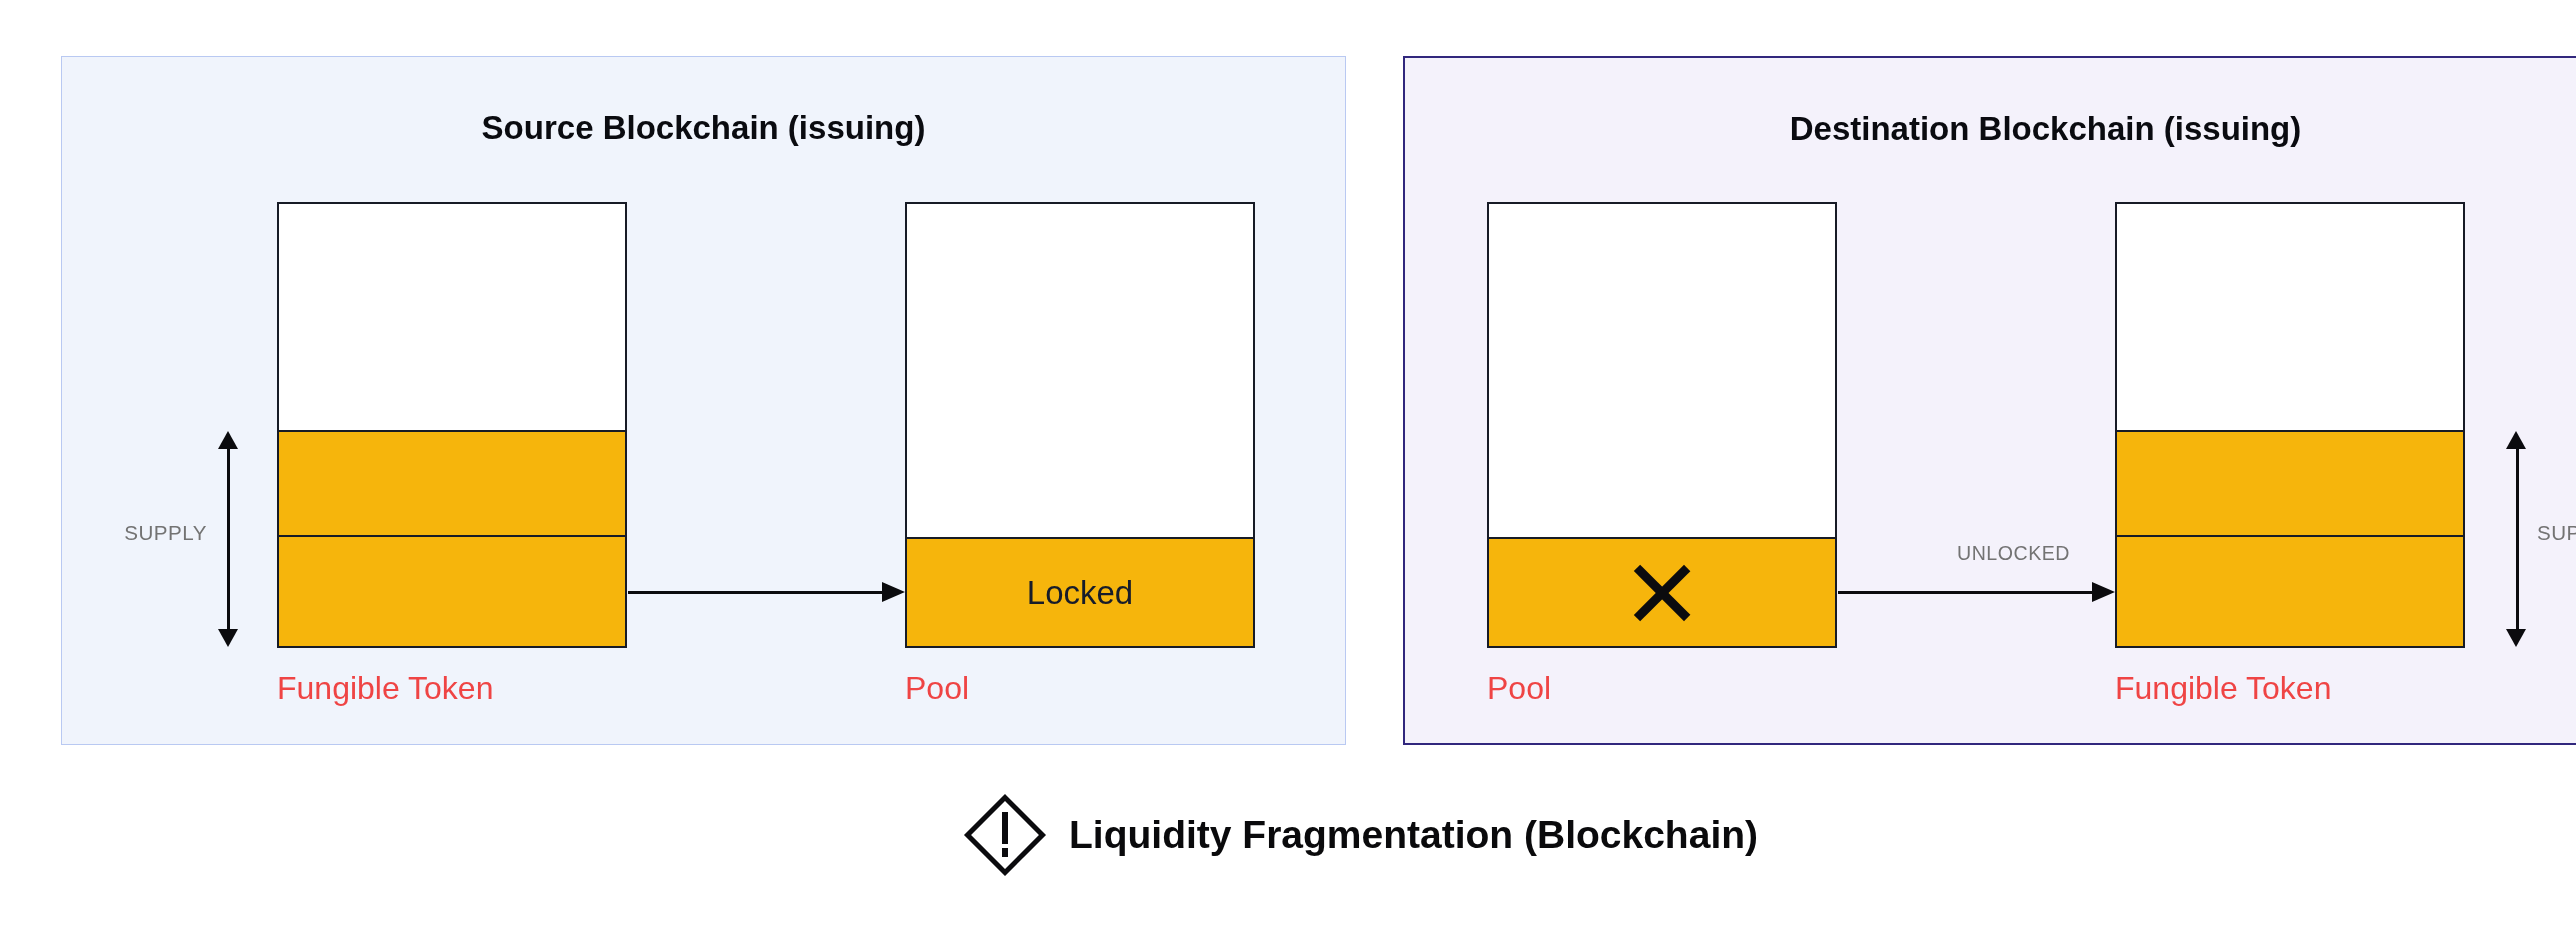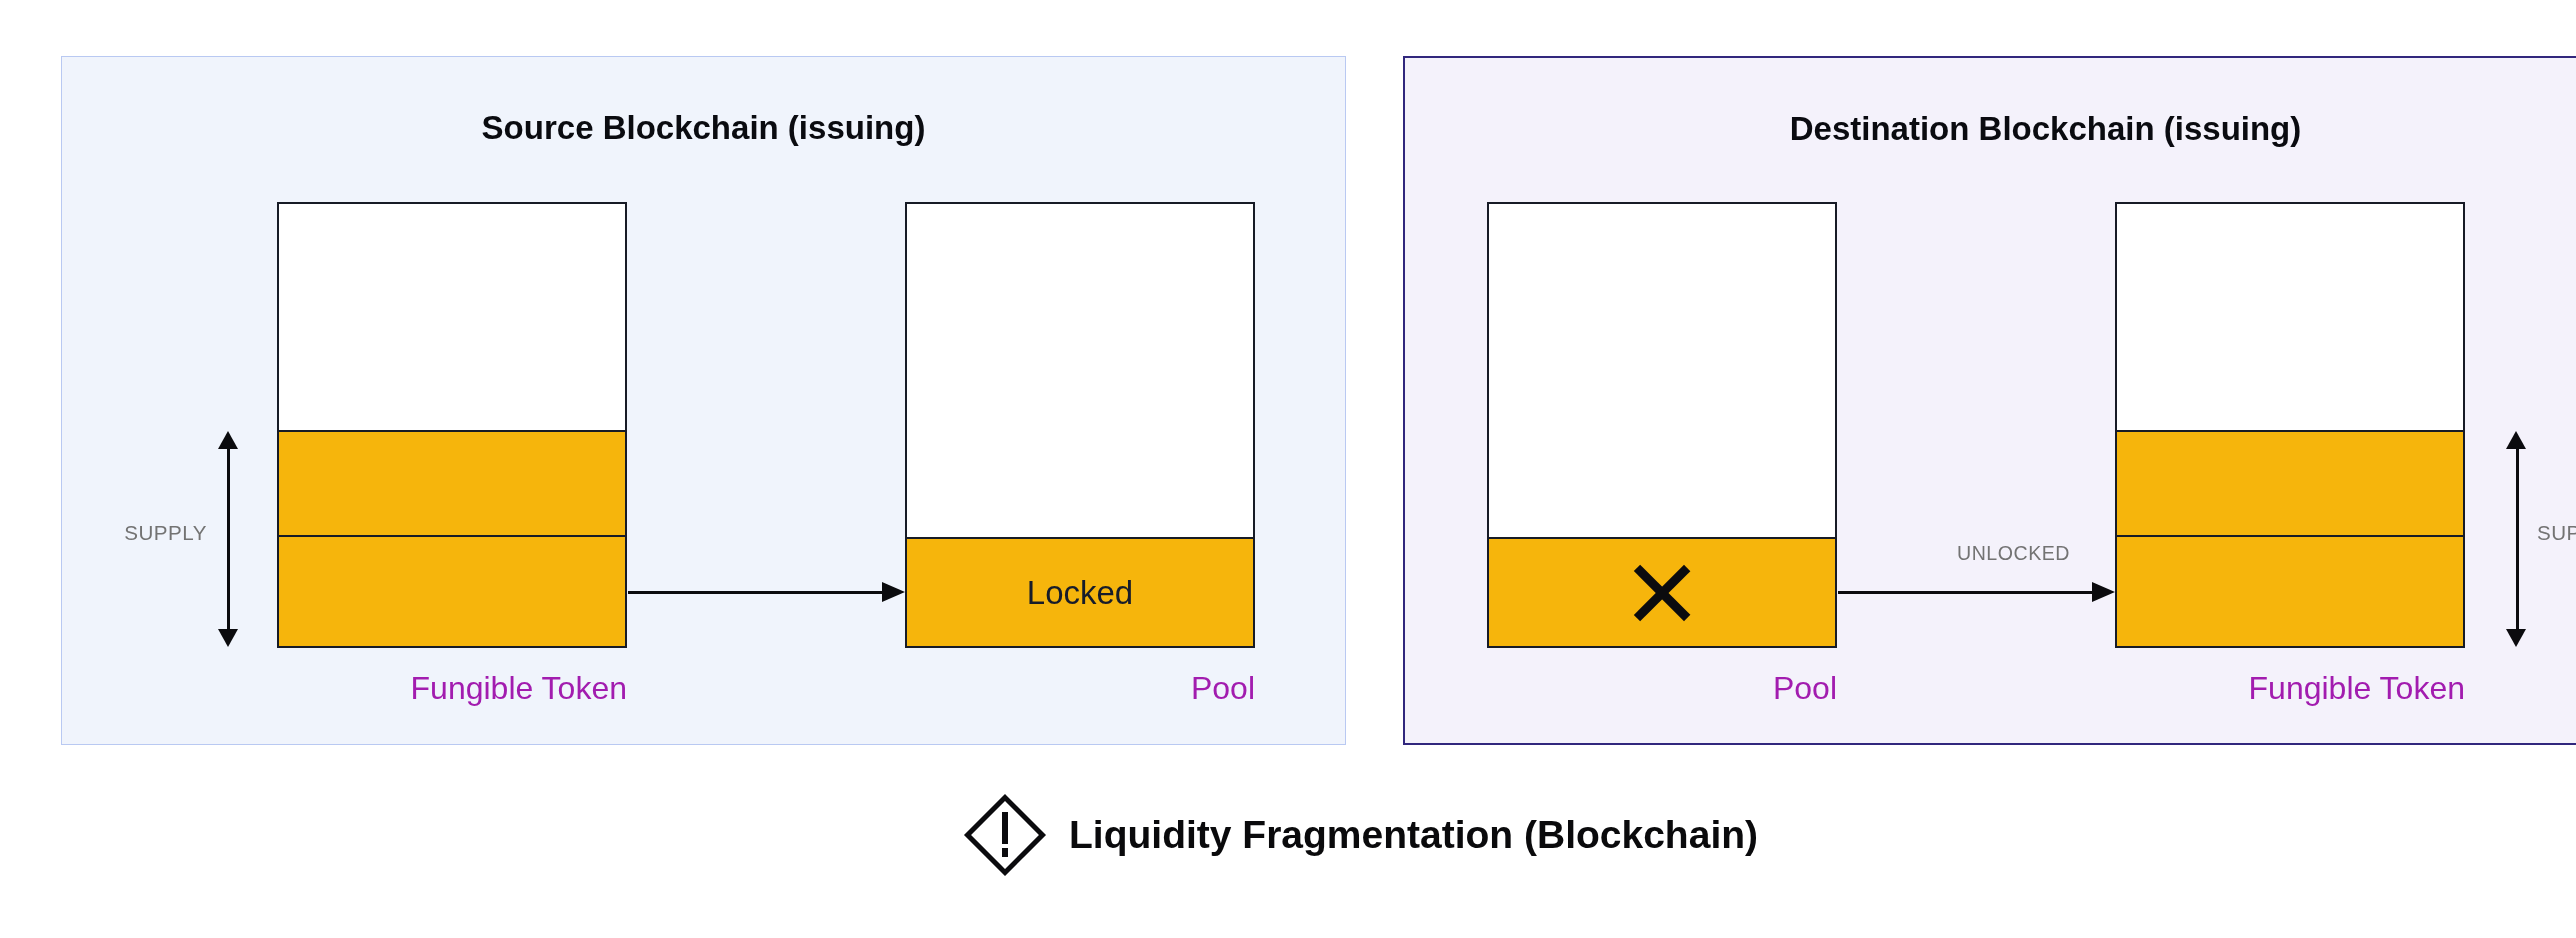--- a/index.html
+++ b/index.html
@@ -105,25 +105,25 @@
     height: 71px;
     background: #0b0b0e;
     transform: translate(-50%, -50%) rotate(45deg);
   }
   .x-mark::after { transform: translate(-50%, -50%) rotate(-45deg); }
   
   .box-label {
     position: absolute;
     top: 670px;
     width: 350px;
-    text-align: right;
+    text-align: left;
     font-size: 32px;
     line-height: 37px;
     font-weight: 500;
-    color: #a21caf;
+    color: #ef4444;
   }
   
   .h-arrow-line {
     position: absolute;
     height: 2.6px;
     background: #0b0b0e;
     top: 591px;
   }
   .h-arrow-head {
     position: absolute;

